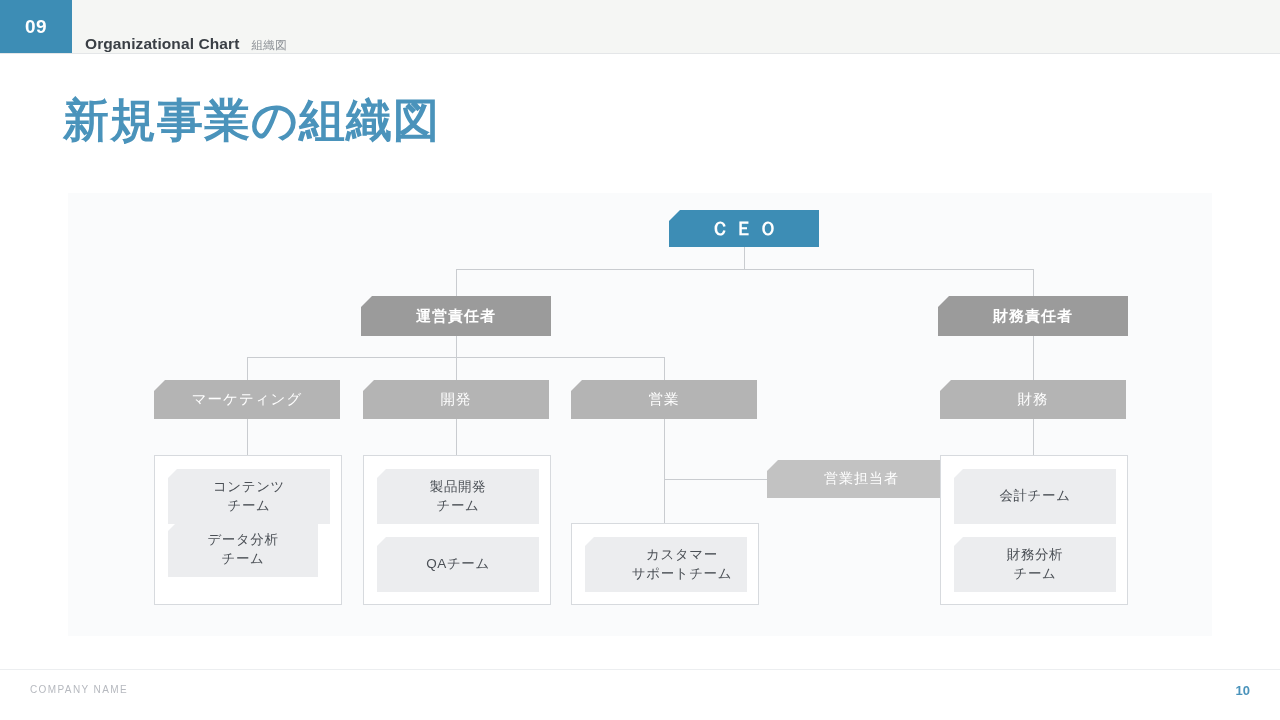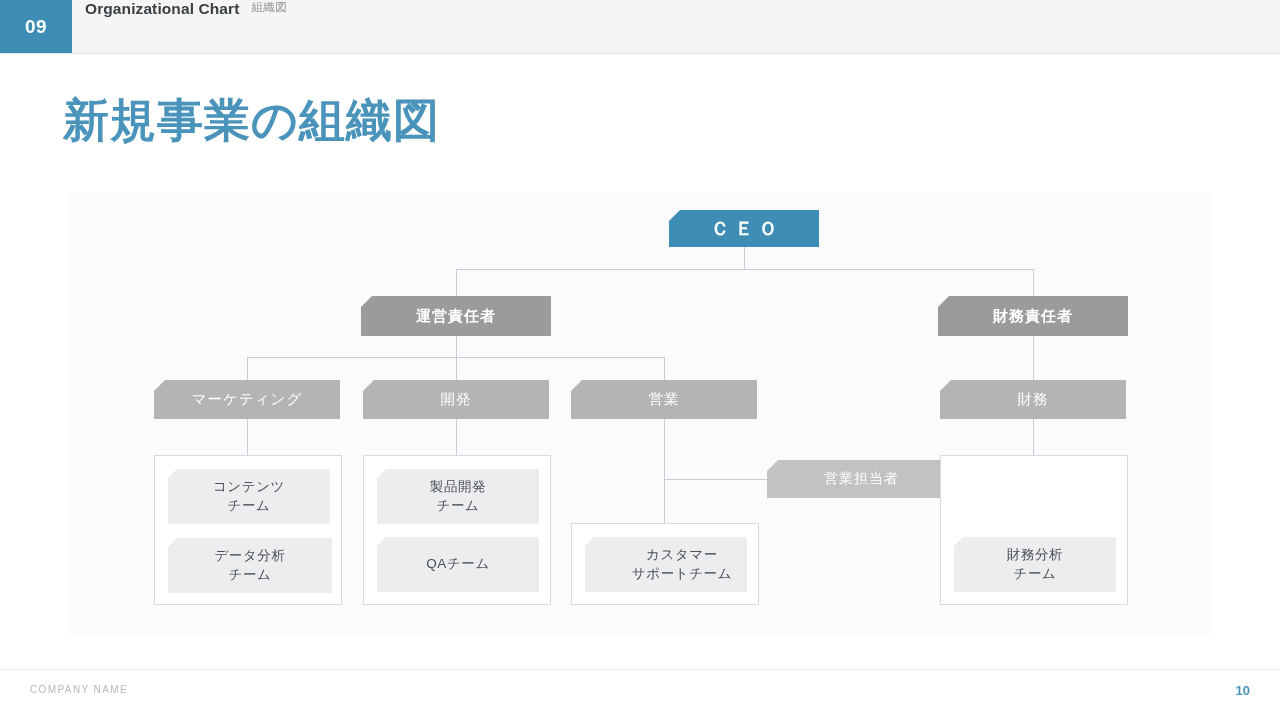--- a/index.html
+++ b/index.html
@@ -14,21 +14,21 @@
   
   .header {
     position: absolute; left: 0; top: 0; width: 1280px; height: 53px;
     background: #f5f6f4; display: flex; align-items: stretch;
   }
   .header-num {
     width: 72px; background: #3d8db5; color: #ffffff;
     display: flex; align-items: center; justify-content: center;
     font-size: 19px; font-weight: 600; letter-spacing: 0.5px;
   }
-  .header-titles { display: flex; align-items: flex-start; padding-left: 13px; gap: 12px; }
+  .header-titles { display: flex; align-items: flex-end; padding-left: 13px; gap: 12px; }
   .header-title-en { font-size: 15.5px; font-weight: 700; color: #3a3f45; letter-spacing: 0.1px; }
   .header-title-ja { font-size: 11.5px; color: #8c9196; letter-spacing: 0.4px; }
   .header-rule { position: absolute; left: 0; top: 53px; width: 1280px; height: 1px; background: #e4e6e8; }
 
   
   .page-title {
     position: absolute; left: 63px; top: 97px;
     font-size: 46px; font-weight: 700; color: #4a93bb;
     letter-spacing: 1px; line-height: 1;
   }
@@ -165,21 +165,21 @@
 
       <div class="node node-l3" style="left:872px; top:187px; width:186px; height:39px;">
         <span>財務</span>
       </div>
 
       <div class="group" style="left:86px; top:262px; width:188px; height:150px;">
         <div class="team" style="left:13px; top:13px; width:162px; height:55px;">
           <span style="white-space:pre-line;">コンテンツ
 チーム</span>
         </div>
-        <div class="team" style="left:13px; top:82px; width:164px; height:55px;">
+        <div class="team" style="left:13px; top:66px; width:150px; height:55px;">
           <span style="white-space:pre-line;">データ分析
 チーム</span>
         </div>
       </div>
 
       <div class="group" style="left:295px; top:262px; width:188px; height:150px;">
         <div class="team" style="left:13px; top:13px; width:162px; height:55px;">
           <span style="white-space:pre-line;">製品開発
 チーム</span>
         </div>
@@ -189,20 +189,23 @@
       </div>
 
       <div class="group" style="left:503px; top:330px; width:188px; height:82px;">
         <div class="team" style="left:13px; top:13px; width:162px; height:55px;">
           <span style="white-space:pre-line;margin-left:32px;">カスタマー
 サポートチーム</span>
         </div>
       </div>
 
       <div class="group" style="left:872px; top:262px; width:188px; height:150px;">
+        <div class="team" style="left:13px; top:13px; width:162px; height:55px;">
+          <span style="white-space:pre-line;">会計チーム</span>
+        </div>
         <div class="team" style="left:13px; top:81px; width:162px; height:55px;">
           <span style="white-space:pre-line;">財務分析
 チーム</span>
         </div>
       </div>
 
     </div>
   </div>
 
   <div class="footer-rule"></div>

